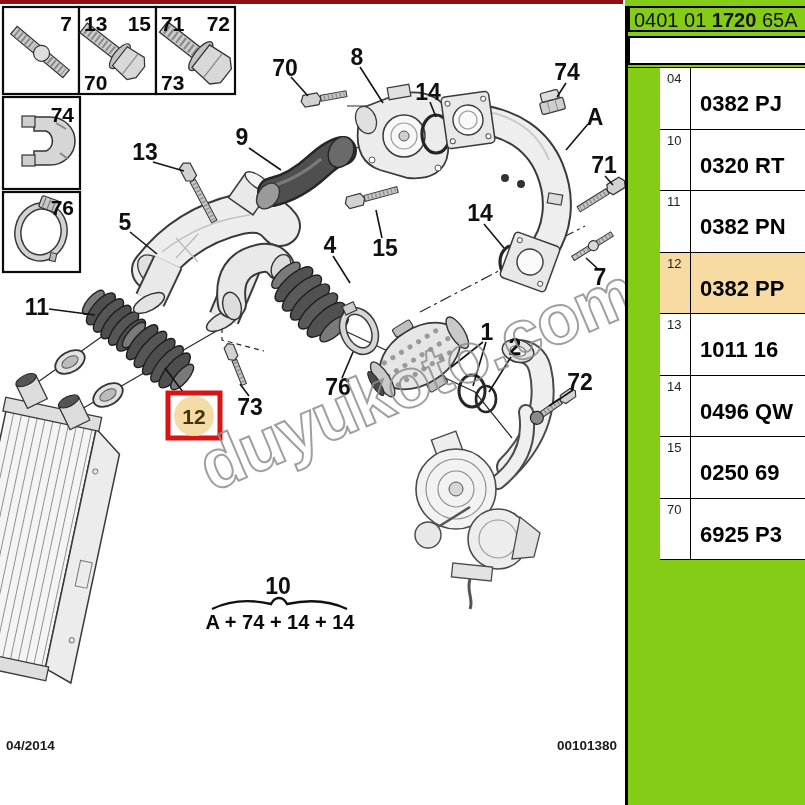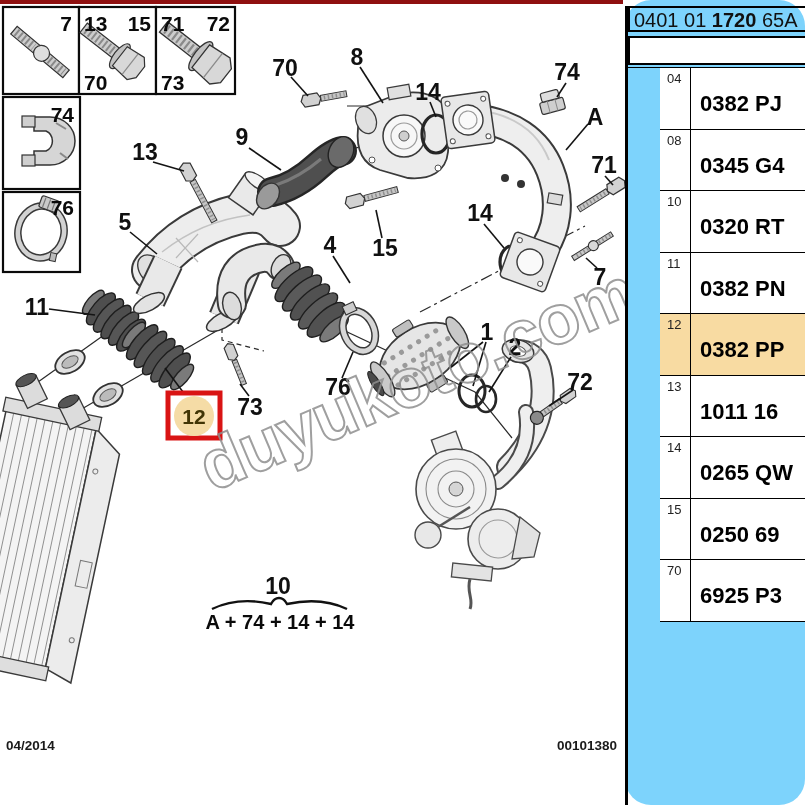--- a/index.html
+++ b/index.html
@@ -9,21 +9,21 @@
   .diagram-wrap{position:absolute;left:0;top:0;width:625px;height:805px;}
   svg text{font-family:"Liberation Sans",sans-serif;}
   .co{font-size:23px;font-weight:bold;fill:#101010;text-anchor:middle;}
   .bx{font-size:21px;font-weight:bold;fill:#0a0a0a;}
   .fml{font-size:20px;font-weight:bold;fill:#0a0a0a;text-anchor:middle;}
   .ft{font-size:13.5px;font-weight:bold;fill:#1a1a1a;}
   .wm{font-size:70px;font-weight:bold;letter-spacing:-1px;fill:none;stroke:#8f8f8f;
       stroke-width:2px;opacity:.85;}
   .sel12{font-size:21px;font-weight:bold;fill:#413505;text-anchor:middle;}
   
-  .panel{position:absolute;left:625px;top:0;width:180px;height:805px;background:#7dd3fc;border-radius:26px;}
+  .panel{position:absolute;left:625px;top:0;width:180px;height:805px;background:#84cc16;}
   .panel-vline{position:absolute;left:0;top:6px;width:3px;height:799px;background:#000;}
   .hdr-box{position:absolute;left:3px;top:6px;width:177px;height:26px;
            border:2px solid #000;border-right:none;padding:1px 0 0 4px;
            font-size:20px;white-space:nowrap;overflow:hidden;color:#111;}
   .empty-box{position:absolute;left:3px;top:36px;width:177px;height:29px;
              border:2px solid #000;border-right:none;background:#fff;}
   .rows{position:absolute;left:3px;top:67px;width:177px;border-top:1.8px solid #000;padding-left:32px;}
   .prow{position:relative;height:61.5px;border-bottom:1.8px solid #000;background:#fff;}
   .prow .ref{position:absolute;left:0;top:0;width:31px;height:100%;
              border-right:1.5px solid #000;padding:3px 0 0 7px;font-size:13px;color:#222;}
@@ -402,42 +402,38 @@
 <div class="panel">
   <div class="panel-vline"></div>
   <div class="hdr-box"><span>0401 01</span> <b>1720</b> <span>65A</span></div>
   <div class="empty-box"></div>
   <div class="rows">
     <div class="prow">
       <div class="ref">04</div>
       <div class="pn">0382 PJ</div>
     </div>
     <div class="prow">
-      <div class="ref">08</div>
-      <div class="pn">0345 G4</div>
-    </div>
-    <div class="prow">
       <div class="ref">10</div>
       <div class="pn">0320 RT</div>
     </div>
     <div class="prow">
       <div class="ref">11</div>
       <div class="pn">0382 PN</div>
     </div>
     <div class="prow highlight">
       <div class="ref">12</div>
       <div class="pn">0382 PP</div>
     </div>
     <div class="prow">
       <div class="ref">13</div>
       <div class="pn">1011 16</div>
     </div>
     <div class="prow">
       <div class="ref">14</div>
-      <div class="pn">0265 QW</div>
+      <div class="pn">0496 QW</div>
     </div>
     <div class="prow">
       <div class="ref">15</div>
       <div class="pn">0250 69</div>
     </div>
     <div class="prow">
       <div class="ref">70</div>
       <div class="pn">6925 P3</div>
     </div>
   </div>

